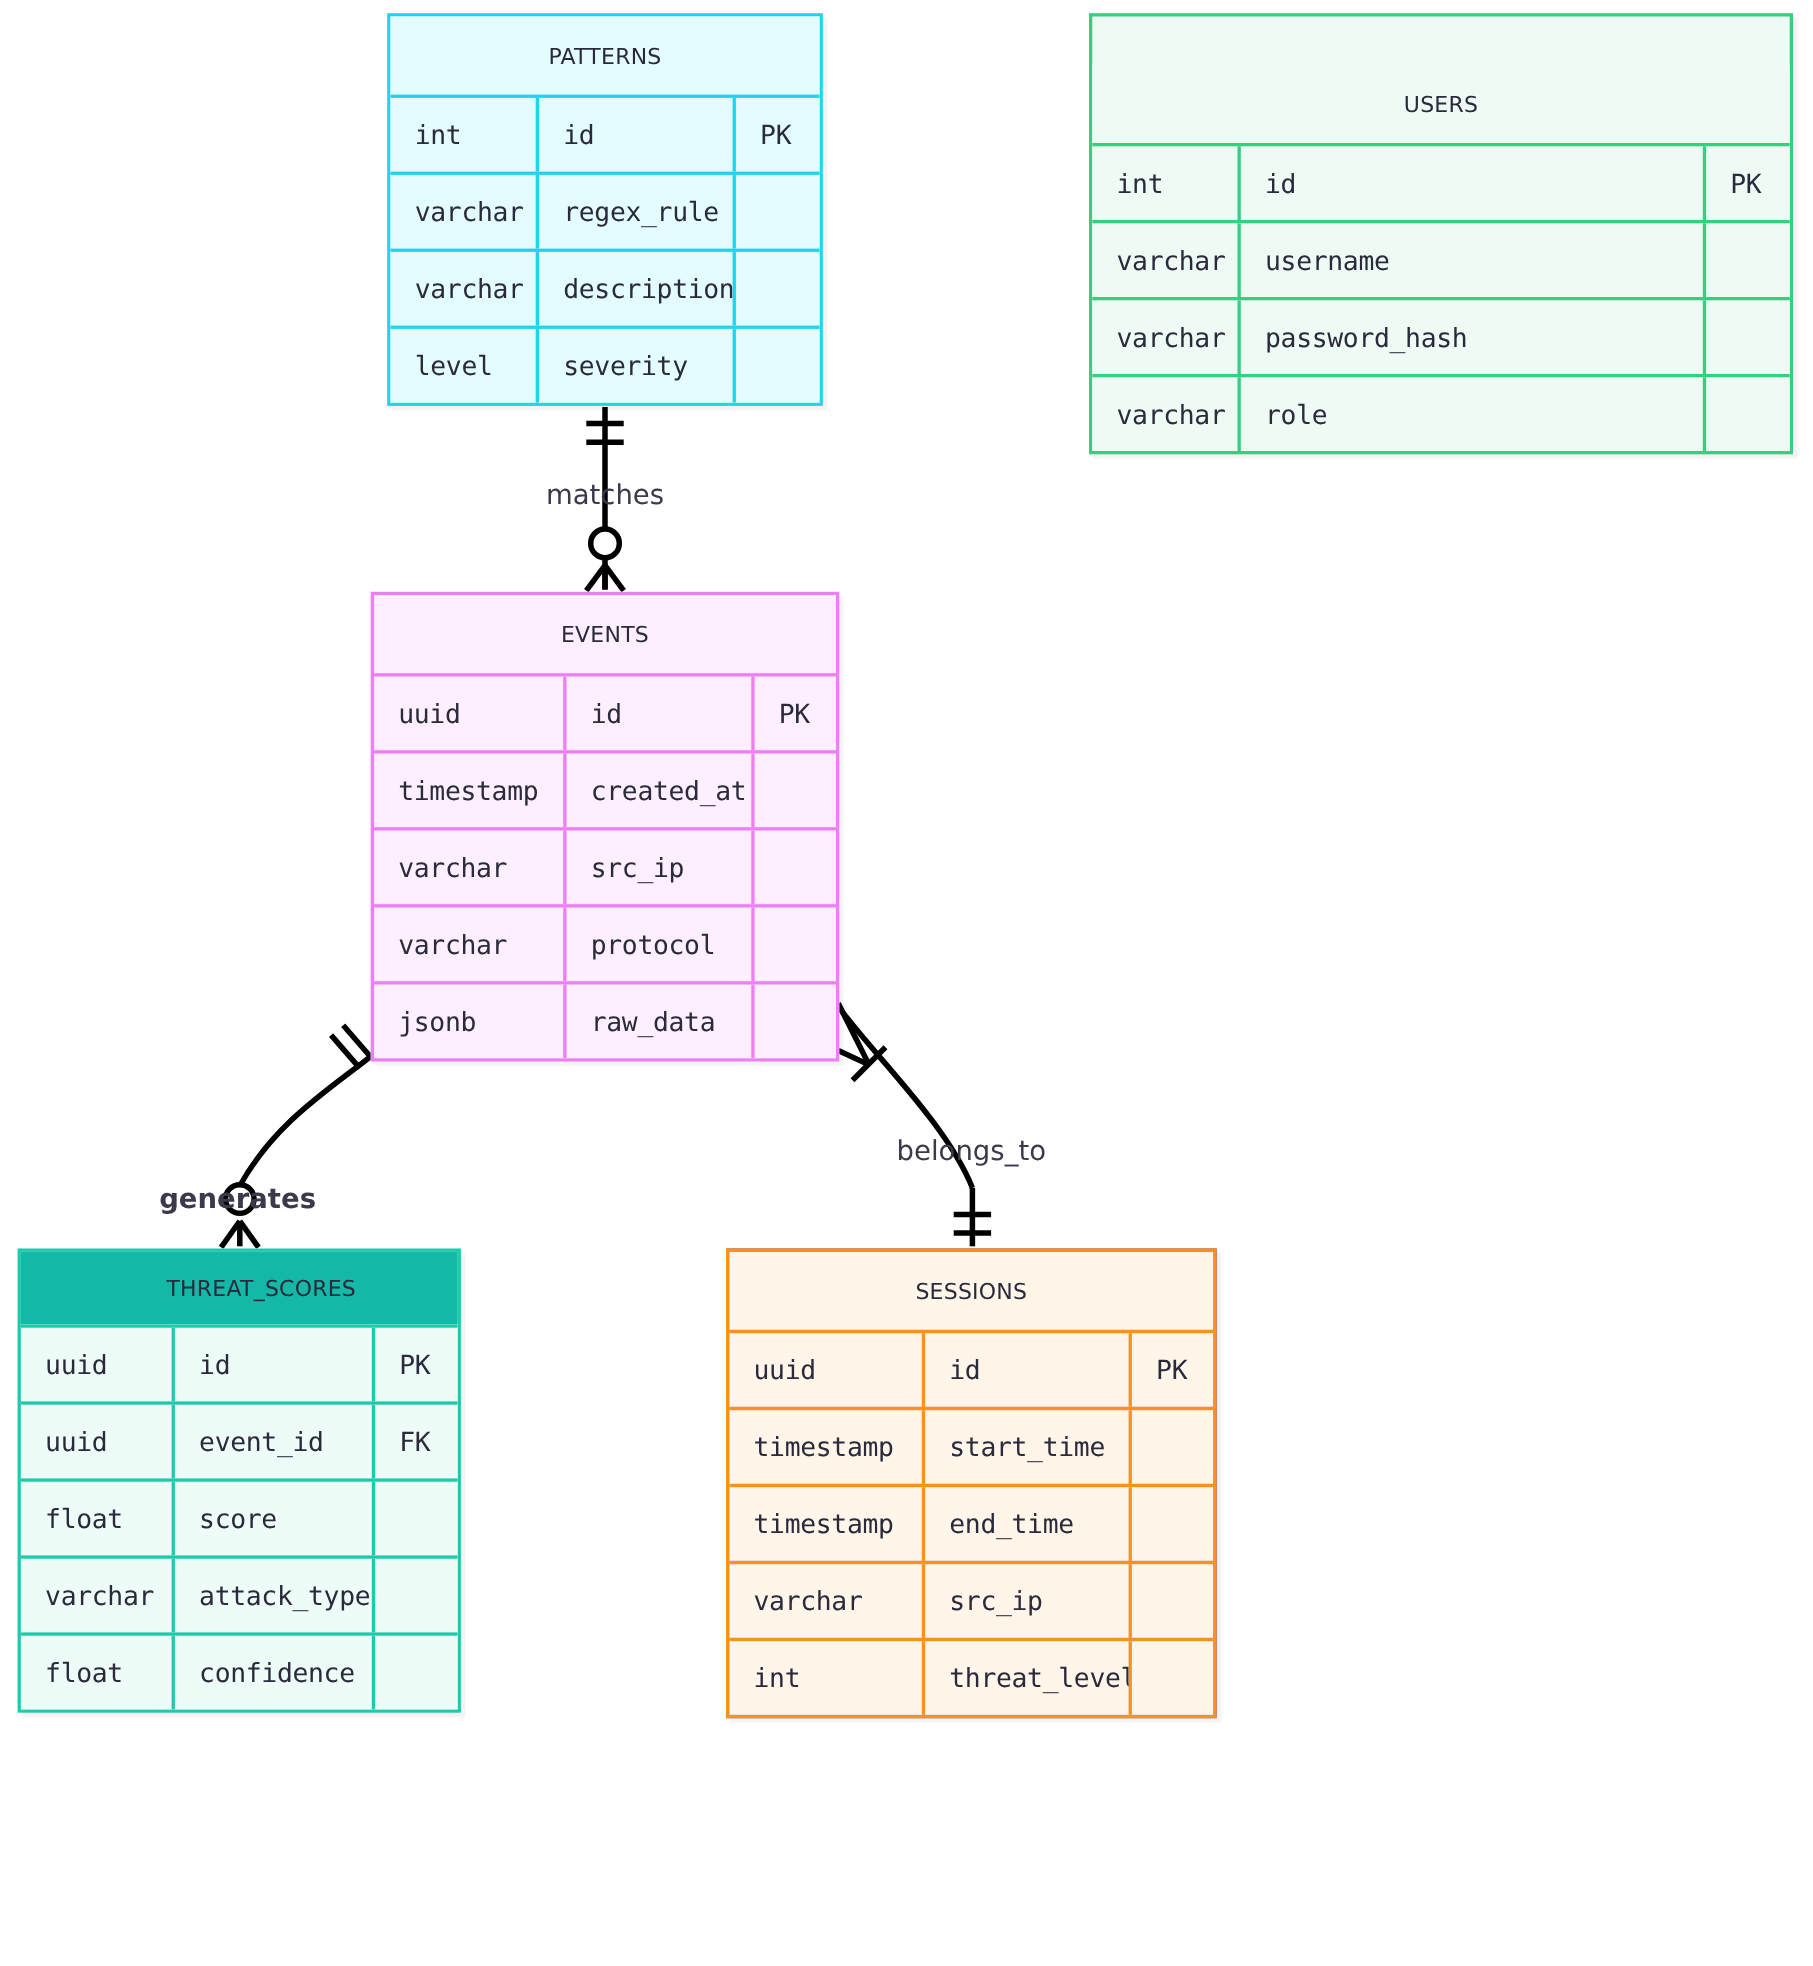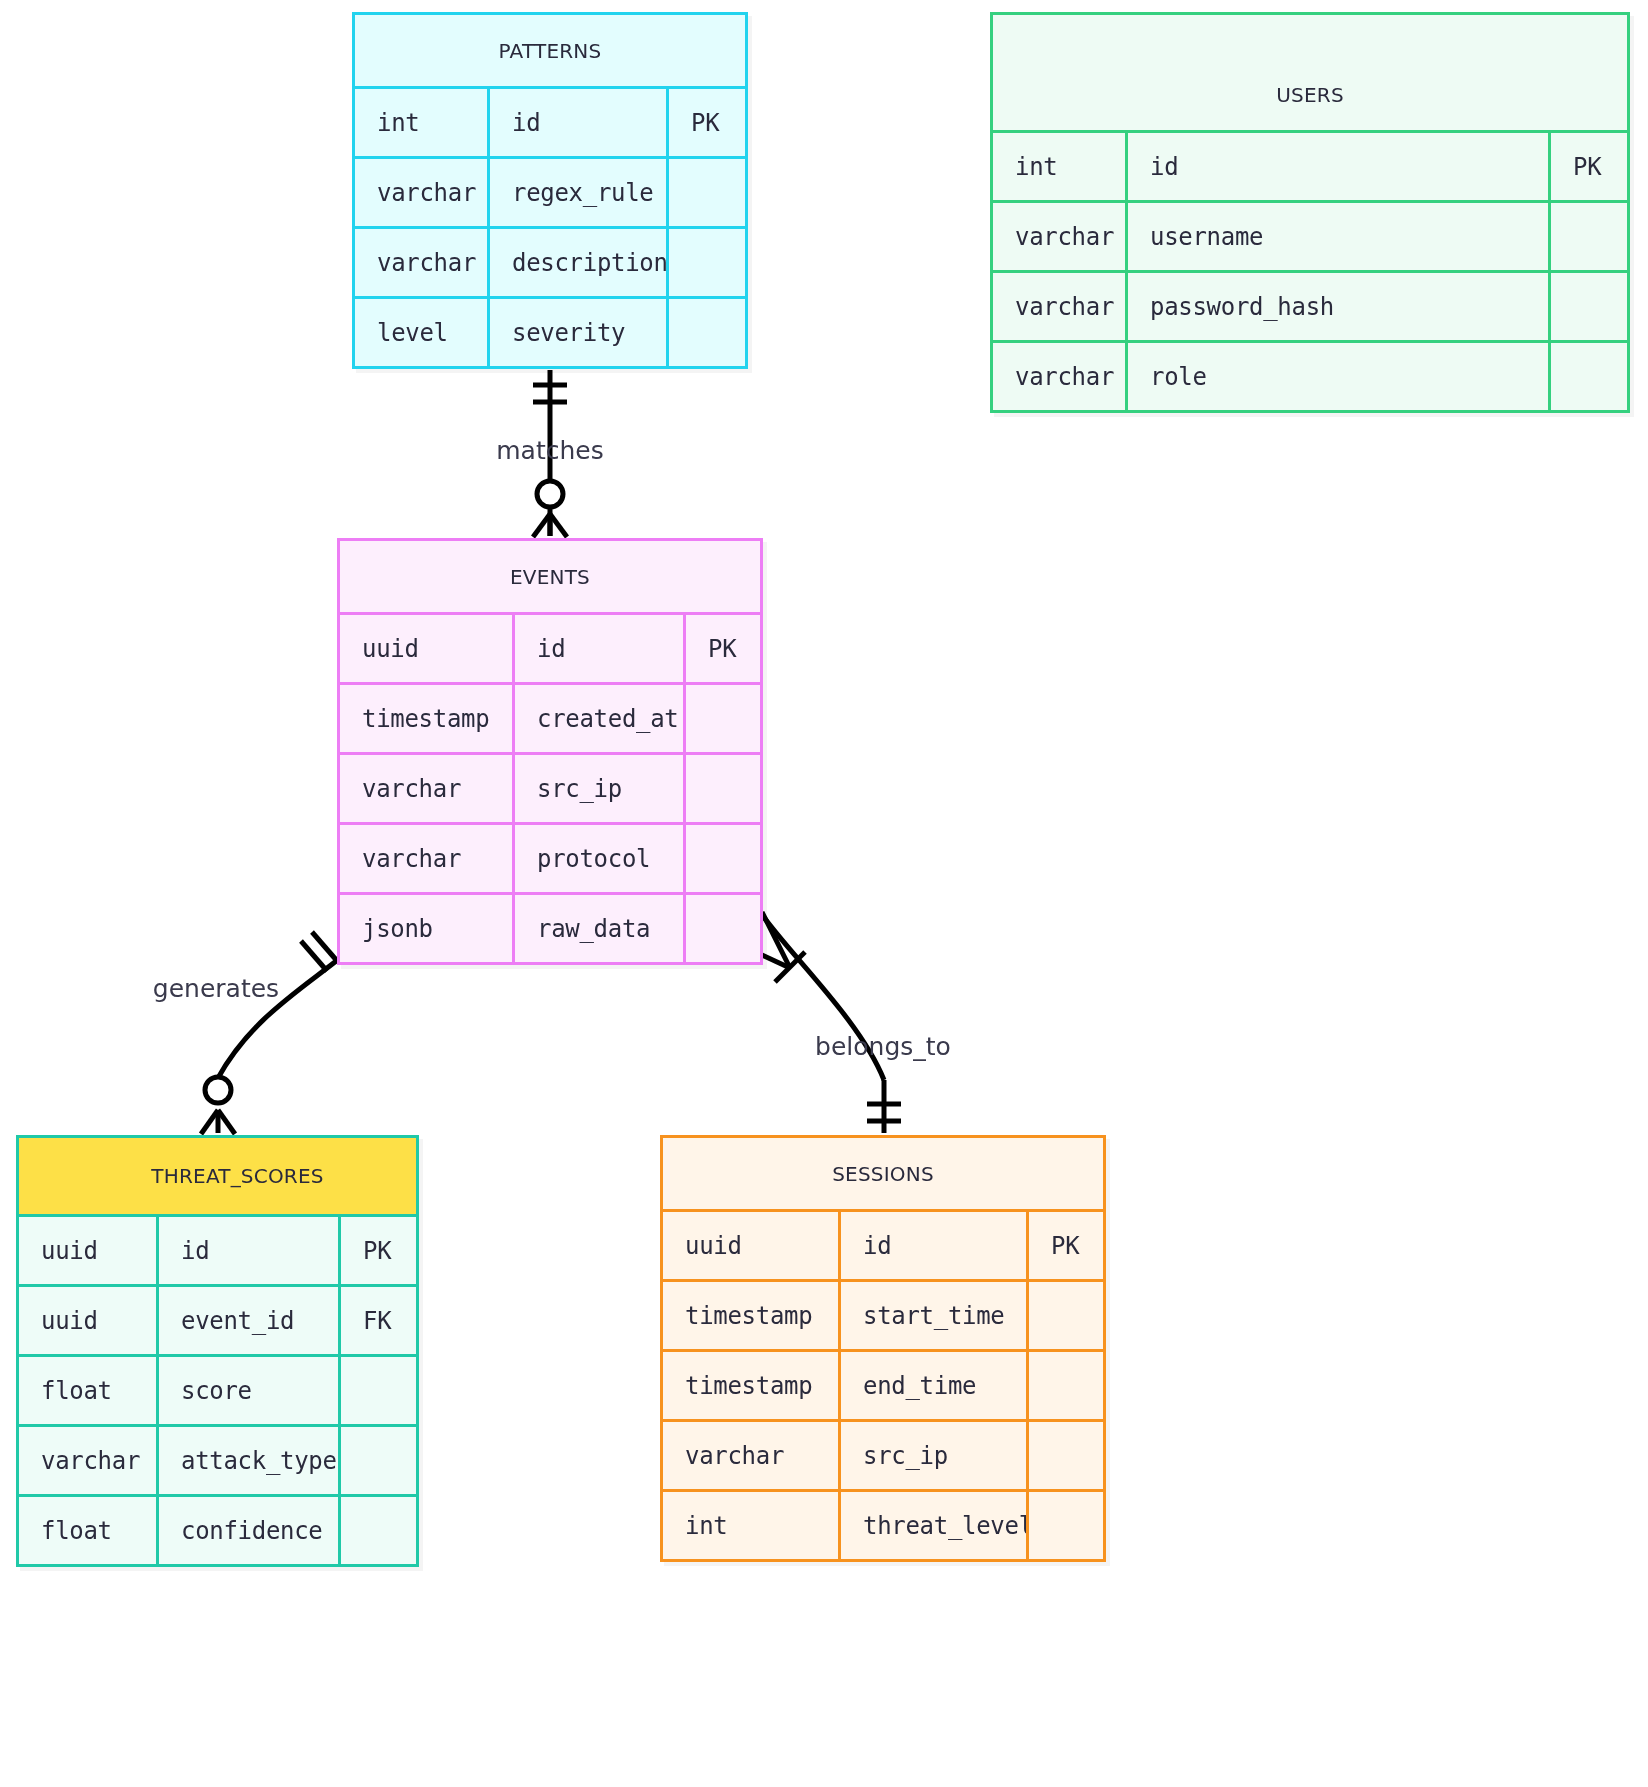--- a/index.html
+++ b/index.html
@@ -47,21 +47,21 @@
   
   #ent-events{left:337px;top:538px;width:426px;border-color:#ed7ef5;background:#fdeffd;}
   #ent-events .ent-title{height:71px;background:#fdeffd;}
   #ent-events .ent-row{border-top:3px solid #ed7ef5;height:70px;background:#fdeffd;}
   #ent-events .c-type{width:175px;border-right:3px solid #ed7ef5;}
   #ent-events .c-name{border-right:3px solid #ed7ef5;}
   #ent-events .c-key{width:74px;}
 
   
   #ent-threat{left:16px;top:1135px;width:403px;border-color:#20c9a8;background:#eefcf8;}
-  #ent-threat .ent-title{height:76px;background:#fde047;padding-left:40px;}
+  #ent-threat .ent-title{height:66px;background:#14b8a6;padding-left:40px;}
   #ent-threat .ent-row{border-top:3px solid #20c9a8;height:70px;background:#eefcf8;}
   #ent-threat .c-type{width:140px;border-right:3px solid #20c9a8;}
   #ent-threat .c-name{border-right:3px solid #20c9a8;}
   #ent-threat .c-key{width:75px;}
 
   
   #ent-sessions{left:660px;top:1135px;width:446px;border-color:#f7921e;background:#701a75;}
   #ent-sessions .ent-title{height:71px;background:#fff5e9;}
   #ent-sessions .ent-row{border-top:3px solid #f7921e;height:70px;background:#fff5e9;}
   #ent-sessions .c-type{width:178px;border-right:3px solid #f7921e;}
@@ -109,21 +109,21 @@
 
         <line x1="867" y1="1104" x2="901" y2="1104" stroke-width="5"></line>
         <line x1="867" y1="1121" x2="901" y2="1121" stroke-width="5"></line>
         <line x1="884" y1="1080" x2="884" y2="1133" stroke-width="5"></line>
       </g>
     </g>
   </svg>
 
   <div class="rel-label" style="left:550px;top:450px;">matches</div>
 
-  <div class="rel-label" style="left:216px;top:988px;">generates</div>
+  <div class="rel-label" style="left:216px;top:1090px;font-weight:bold;">generates</div>
 
   <div class="rel-label" style="left:883px;top:1046px;">belongs_to</div>
 
   <div class="entity" id="ent-patterns">
     <div class="ent-title">PATTERNS</div>
     <div class="ent-rows">
       <div class="ent-row">
         <div class="cell c-type">int</div>
         <div class="cell c-name">id</div>
         <div class="cell c-key">PK</div>

